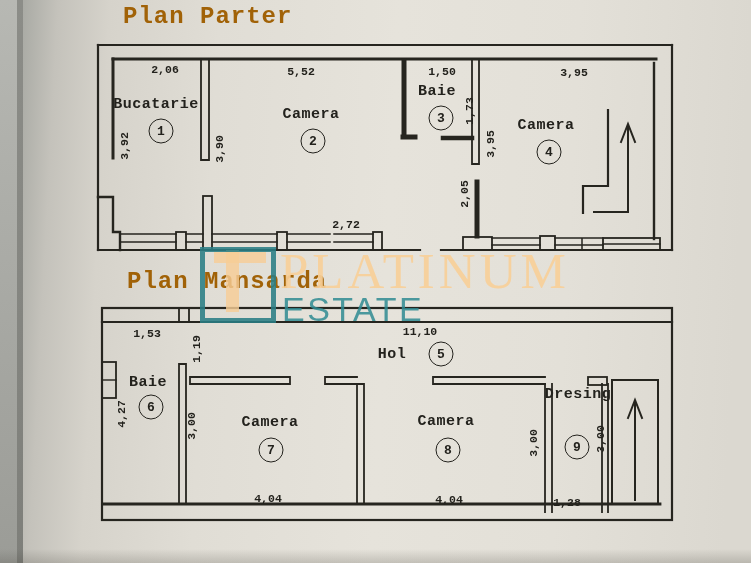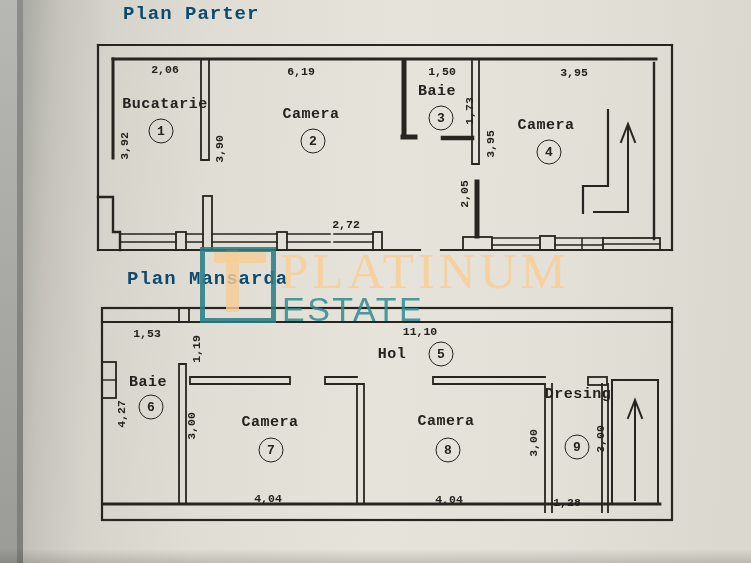--- a/index.html
+++ b/index.html
@@ -9,21 +9,21 @@
     background:linear-gradient(93deg,#9b9c96 0px,#aaaba5 24px,#c4c2bb 58px,#d6d3cb 110px,
                #e0ddd5 220px,#e6e3db 400px,#e3e0d8 580px,#dbd8d0 751px);
   }
   .edge-strip{position:absolute;left:0;top:0;width:17px;height:563px;
     background:linear-gradient(180deg,#b7b8b3,#a6a7a2 60%,#9b9c97);}
   .edge-seam{position:absolute;left:17px;top:0;width:6px;height:563px;
     background:linear-gradient(180deg,#8c8d88,#7e7f7a);}
   .bottom-shade{position:absolute;left:0;bottom:0;width:751px;height:14px;
     background:linear-gradient(180deg,rgba(70,68,60,0),rgba(70,68,60,0.22));}
   svg{position:absolute;left:0;top:0;}
-  .title{position:absolute;font-size:19px;font-weight:bold;letter-spacing:1px;color:#0c4a6e;white-space:nowrap;}
+  .title{position:absolute;font-size:24px;font-weight:bold;letter-spacing:1px;color:#a16207;white-space:nowrap;}
   .lbl{position:absolute;transform:translate(-50%,-50%);font-weight:bold;color:#23221d;white-space:nowrap;}
   .dim{font-size:11.5px;}
   .dim.v{transform:translate(-50%,-50%) rotate(-90deg);}
   .room{font-size:15px;letter-spacing:0.5px;}
   .circle{position:absolute;width:23px;height:23px;border:1.7px solid #23221d;border-radius:50%;
     transform:translate(-50%,-50%);display:flex;align-items:center;justify-content:center;
     font-size:13px;font-weight:bold;color:#23221d;}
   
   .wm-square{position:absolute;left:200px;top:247px;width:66px;height:66px;
     border:5px solid rgba(42,126,133,0.88);}
@@ -109,31 +109,31 @@
         <path d="M628,418 L635,400 L642,418" stroke-width="2"></path>
       </g>
     </g>
   </g>
 </svg>
 
 <div class="title" style="left:123px;top:3px">Plan Parter</div>
 <div class="title" style="left:127px;top:268px">Plan Mansarda</div>
 
 <div class="lbl dim" style="left:165px;top:69px">2,06</div>
-<div class="lbl dim" style="left:301px;top:71px">6,19</div>
+<div class="lbl dim" style="left:301px;top:71px">5,52</div>
 <div class="lbl dim" style="left:442px;top:71px">1,50</div>
 <div class="lbl dim" style="left:574px;top:72px">3,95</div>
 <div class="lbl dim v" style="left:124px;top:146px">3,92</div>
 <div class="lbl dim v" style="left:219px;top:149px">3,90</div>
 <div class="lbl dim v" style="left:469px;top:111px">1,73</div>
 <div class="lbl dim v" style="left:490px;top:144px">3,95</div>
 <div class="lbl dim v" style="left:464px;top:194px">2,05</div>
 <div class="lbl dim" style="left:346px;top:224px">2,72</div>
 
-<div class="lbl room" style="left:165px;top:104px">Bucatarie</div>
+<div class="lbl room" style="left:156px;top:104px">Bucatarie</div>
 <div class="circle" style="left:161px;top:131px">1</div>
 <div class="lbl room" style="left:311px;top:114px">Camera</div>
 <div class="circle" style="left:313px;top:141px">2</div>
 <div class="lbl room" style="left:437px;top:91px">Baie</div>
 <div class="circle" style="left:441px;top:118px">3</div>
 <div class="lbl room" style="left:546px;top:125px">Camera</div>
 <div class="circle" style="left:549px;top:152px">4</div>
 
 <div class="lbl dim" style="left:147px;top:333px">1,53</div>
 <div class="lbl dim v" style="left:196px;top:349px">1,19</div>

